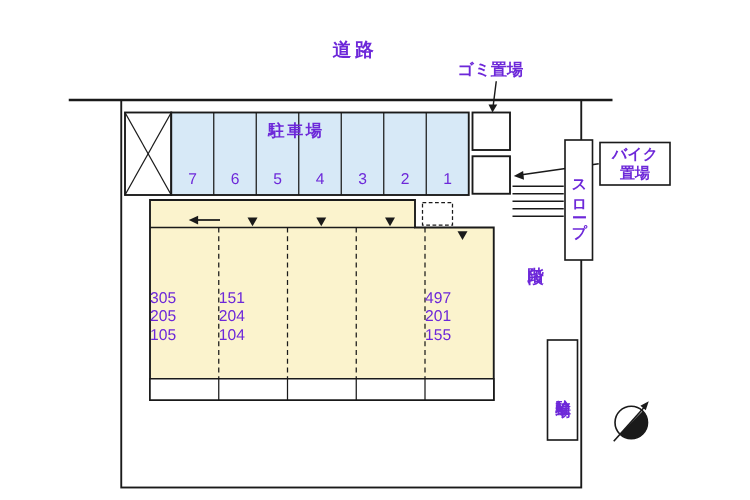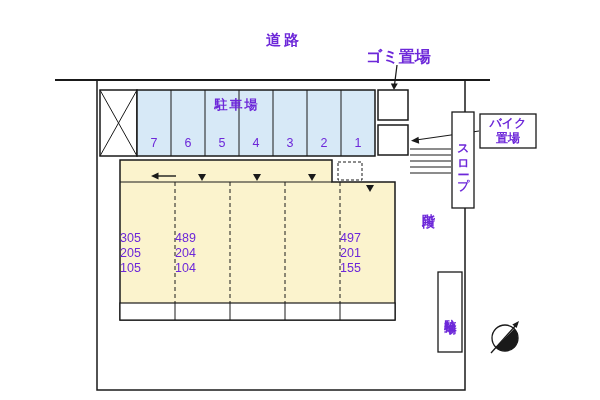--- a/index.html
+++ b/index.html
@@ -5,21 +5,21 @@
   html,body { margin:0; padding:0; background:#fff; }
   .canvas {
     position:relative; width:600px; height:400px; background:#ffffff;
     font-family:"Liberation Sans","DejaVu Sans",sans-serif; color:#6d28d9;
     overflow:hidden;
   }
   svg.overlay { position:absolute; left:0; top:0; z-index:1; }
   .lbl { position:absolute; z-index:2; white-space:nowrap; }
   .b { font-weight:bold; }
   .road-label   { left:254px; top:31px; width:60px; text-align:center; font-size:15px; letter-spacing:3px; }
-  .garbage-label{ left:366px; top:47px; font-size:16px; }
+  .garbage-label{ left:366px; top:47px; font-size:13px; }
   .parking-label{ left:137px; top:96px; width:200px; text-align:center; font-size:13px; letter-spacing:2px; }
   .stall-num { position:absolute; top:136px; width:34px; text-align:center; font-size:12.5px; z-index:2; }
   .bike-label {
     left:480px; top:114px; width:56px; height:34px; display:flex; align-items:center; justify-content:center;
     font-size:12px; line-height:15px; text-align:center; white-space:normal; word-break:break-all; box-sizing:border-box; padding:16px 8px;
   }
   .slope-label {
     left:452px; top:112px; width:22px; height:96px; display:flex; align-items:center; justify-content:center;
     font-size:12px; writing-mode:vertical-rl; text-orientation:mixed; letter-spacing:2px;
   }
@@ -143,21 +143,21 @@
   <div class="lbl b slope-label">スロープ</div>
   <div class="lbl b stairs-label">階段</div>
   <div class="lbl b bicycle-label">駐輪場</div>
 
   <div class="rooms" style="left:120px">
     <span>305</span>
     <span>205</span>
     <span>105</span>
   </div>
   <div class="rooms" style="left:175px">
-    <span>489</span>
+    <span>151</span>
     <span>204</span>
     <span>104</span>
   </div>
   <div class="rooms" style="left:340px">
     <span>497</span>
     <span>201</span>
     <span>155</span>
   </div>
 
 </div>

